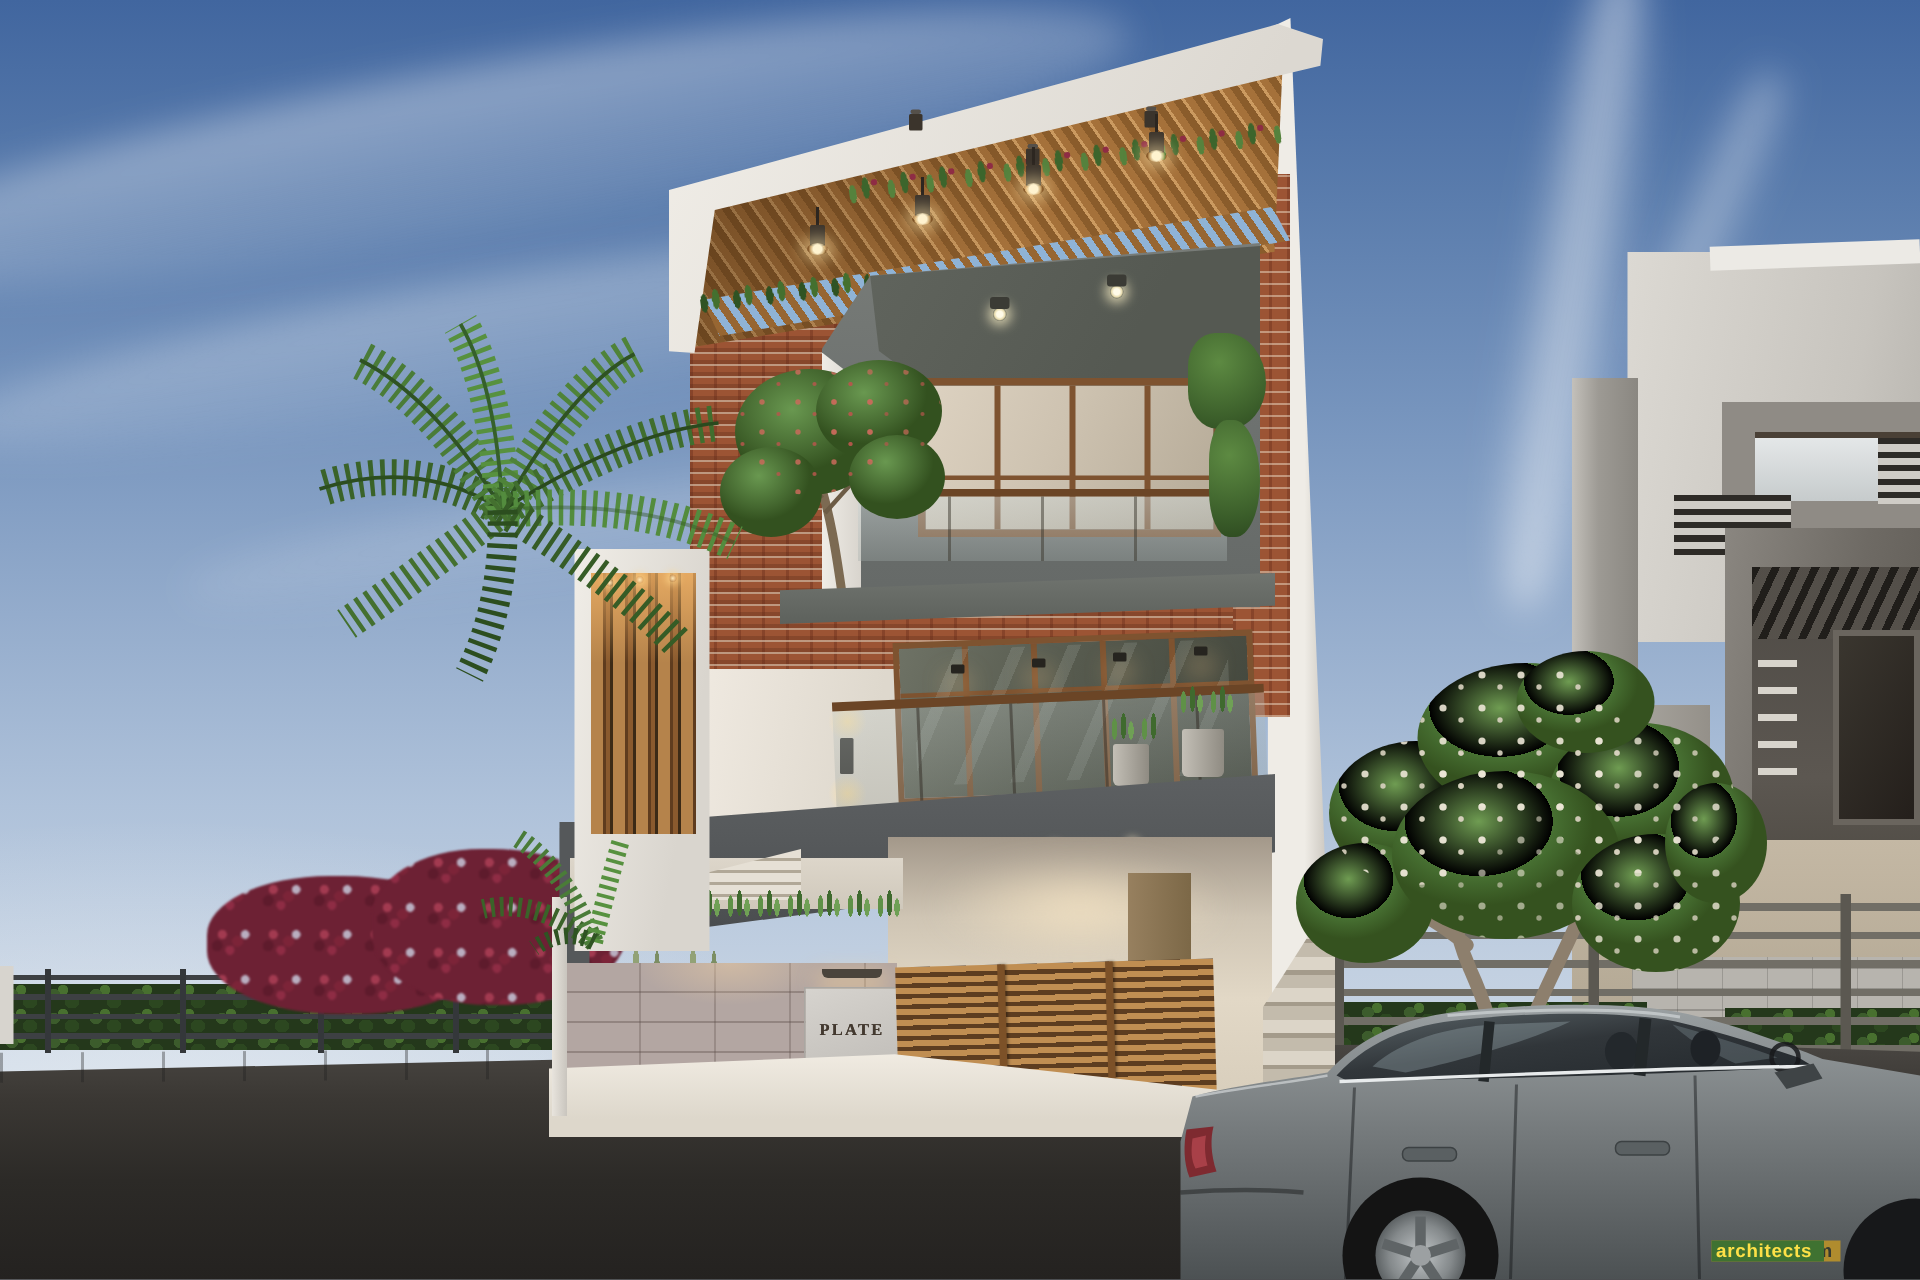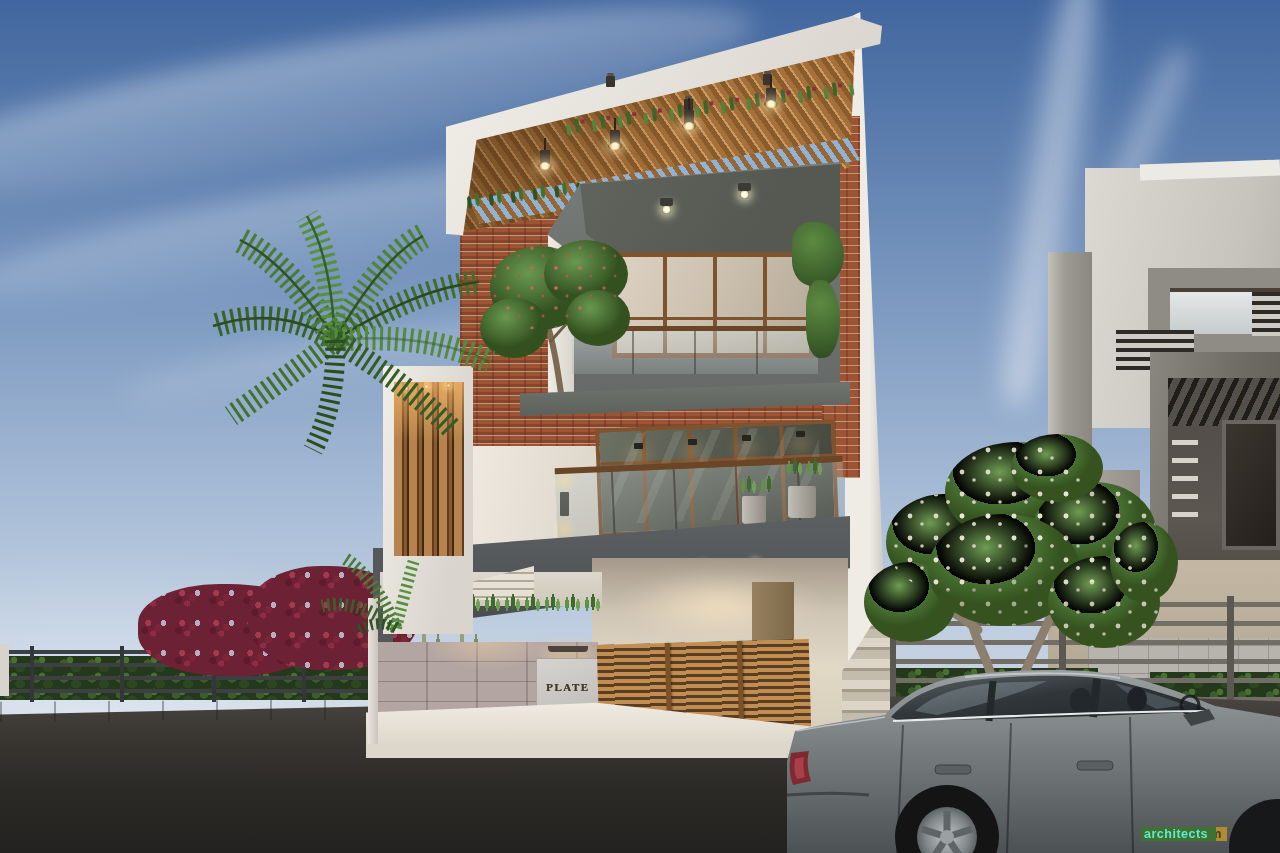--- a/index.html
+++ b/index.html
@@ -247,21 +247,21 @@
   .svgwrap{overflow:visible;}
 
   
   .car{left:785px;top:665px;width:495px;height:188px;overflow:hidden;}
 
   
   .wm{left:1141px;top:827px;height:20px;display:flex;flex-direction:row;
       font-size:12.5px;font-weight:bold;letter-spacing:.5px;}
   .wm div{position:static;display:flex;align-items:center;}
   .wm-gold{background:#b08c2e;color:#353a31;padding:0 5px 0 26px;}
-  .wm-green{background:#3f7231;color:#5eead4;padding:0 8px 0 3px;}
+  .wm-green{background:#3f7231;color:#fde047;padding:0 8px 0 3px;}
 </style>
 </head>
 <body>
 
 <div id="scene">
 
   <div class="sky"></div>
   <div class="cloud c1"></div>
   <div class="cloud c2"></div>
   <div class="cloud c3"></div>

